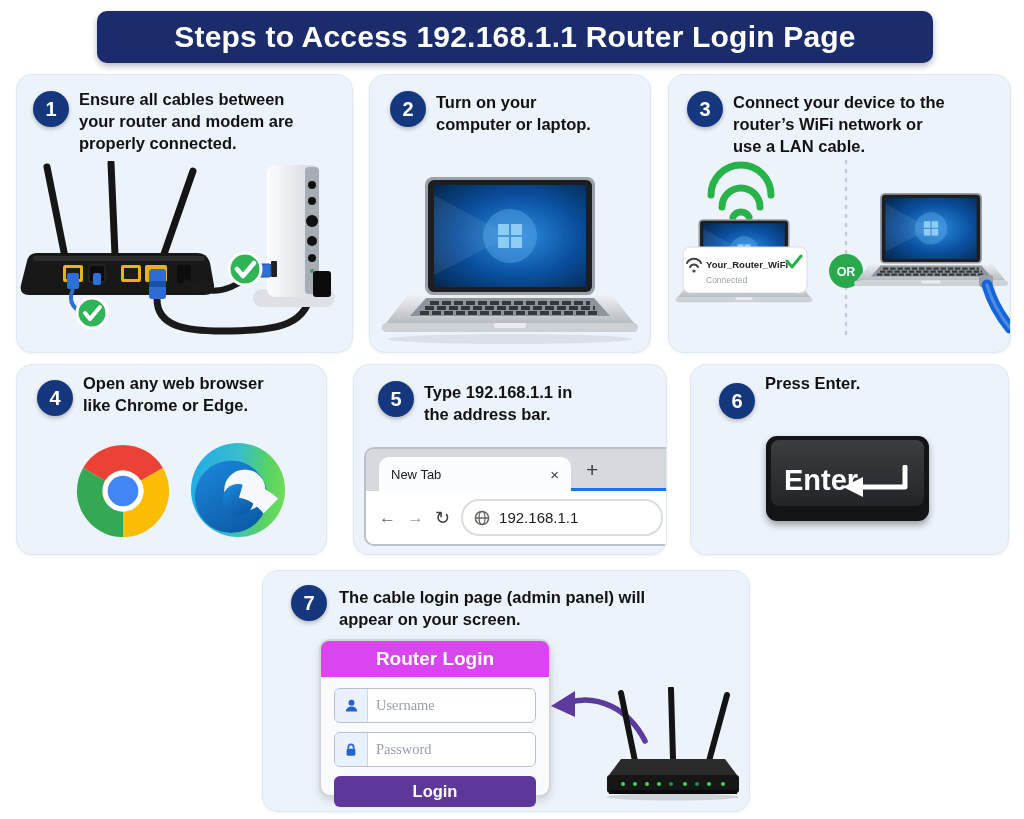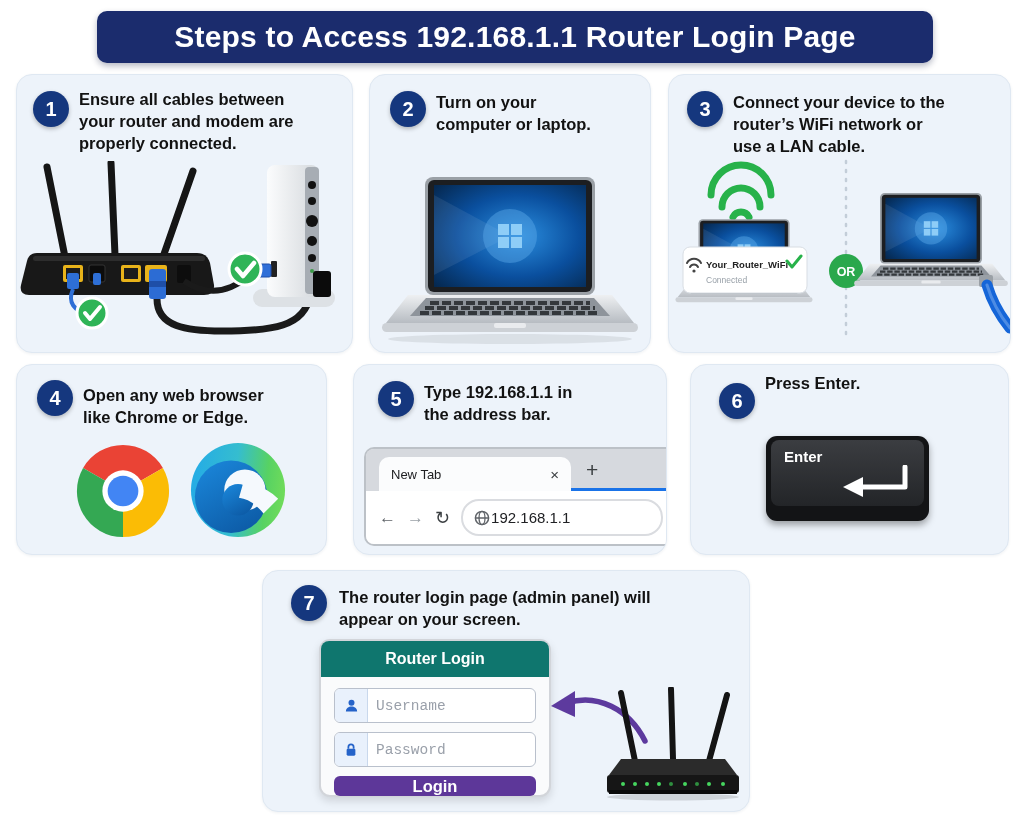--- a/index.html
+++ b/index.html
@@ -23,43 +23,43 @@
   .tabstrip{position:relative;height:42px;background:#d6d9de;}
   .tab{position:absolute;left:13px;top:8px;width:192px;height:34px;background:#fbfcfd;
        border-radius:10px 10px 0 0;display:flex;align-items:center;padding:0 12px;
        font-size:13px;color:#202124;box-sizing:border-box;}
   .tab-close{margin-left:auto;color:#3c4043;font-size:15px;line-height:1;}
   .newtab{position:absolute;left:220px;top:9px;font-size:21px;color:#3c4043;}
   .blue-line{position:absolute;left:205px;right:0;bottom:0;height:3px;background:#1a73e8;}
   .toolbar{height:53px;background:#ffffff;display:flex;align-items:center;gap:11px;padding:0 13px;}
   .nav-ic{font-size:17px;color:#5f6368;line-height:1;}
   .addr{flex:1;height:33px;border:2px solid #dadce0;border-radius:18px;display:flex;
-        align-items:center;gap:1px;padding:0 11px;background:#fff;font-size:15px;
+        align-items:center;gap:9px;padding:0 11px;background:#fff;font-size:15px;
         font-weight:500;color:#202124;}
   
   .enter-key{position:absolute;left:75px;top:71px;width:163px;height:85px;background:#131416;
              border-radius:11px;box-shadow:0 4px 7px rgba(0,0,0,.35);}
   .key-top{position:absolute;left:5px;top:4px;right:5px;bottom:15px;
            background:linear-gradient(180deg,#3b3d41,#232528);border-radius:8px;}
-  .key-label{position:absolute;left:18px;top:12px;color:#fff;font-size:15px;font-weight:600;}
+  .key-label{position:absolute;left:18px;top:28px;color:#fff;font-size:29px;font-weight:600;}
   
   .login-panel{position:absolute;left:56px;top:68px;width:232px;height:158px;background:#fafbfc;
                border:2px solid #d2d5da;border-radius:11px;box-shadow:0 4px 9px rgba(0,0,0,.13);
                box-sizing:border-box;}
-  .panel-header{height:36px;background:#0f766e;border-radius:8px 8px 0 0;color:#fff;
-                font-weight:700;font-size:16px;display:flex;align-items:center;justify-content:center;}
+  .panel-header{height:36px;background:#d946ef;border-radius:8px 8px 0 0;color:#fff;
+                font-weight:700;font-size:19px;display:flex;align-items:center;justify-content:center;}
   .panel-body{padding:11px 13px 0 13px;}
   .input-row{display:flex;height:33px;border:1.5px solid #b9c0cc;border-radius:6px;
              background:#fff;margin-bottom:9px;overflow:hidden;}
   .input-icon{width:32px;background:#e9f1fc;border-right:1.5px solid #c9d8ec;display:flex;
               align-items:center;justify-content:center;flex:none;}
   .input-field{flex:1;min-width:0;border:none;outline:none;padding:0 8px;font-size:14.5px;
-               color:#333;background:transparent;font-family:Liberation Mono, monospace;}
+               color:#333;background:transparent;font-family:Liberation Serif, serif;}
   .input-field::placeholder{color:#9aa0aa;opacity:1;}
-  .login-btn{width:100%;height:20px;background:#5d3799;border:none;border-radius:6px;
+  .login-btn{width:100%;height:31px;background:#5d3799;border:none;border-radius:6px;
              color:#fff;font-weight:700;font-size:16.5px;font-family:"Liberation Sans",sans-serif;}
 </style>
 </head>
 <body>
 
 <svg width="0" height="0" style="position:absolute" aria-hidden="true">
   <defs>
     <radialGradient id="wp" cx="0.55" cy="0.5" r="0.8">
       <stop offset="0" stop-color="#2b8fe0"></stop>
         <stop offset="0.5" stop-color="#0a4f9e"></stop>
@@ -220,21 +220,21 @@
 
       <use href="#laptop" x="178" y="40" width="168" height="96"></use>
       <rect x="310" y="122" width="14" height="12" rx="2" fill="#9aa0a6"></rect>
       <path d="M318,132 C324,152 332,164 341,175" stroke="#1565d8" stroke-width="11" fill="none" stroke-linecap="round"></path>
       <path d="M318,132 C324,152 332,164 341,175" stroke="#4d8ce4" stroke-width="3" fill="none" stroke-linecap="round"></path>
     </svg>
   </div>
 
   <div class="card" style="left:16px;top:364px;width:309px;height:189px">
     <div class="badge" style="left:20px;top:15px">4</div>
-    <div class="step-text" style="left:66px;top:20px;width:215px">Open any web browser
+    <div class="step-text" style="left:66px;top:8px;width:215px">Open any web browser
 like Chrome or Edge.</div>
     <svg class="abs" style="left:58px;top:78px" width="96" height="96" viewBox="0 0 100 100">
       <path d="M8.43,26 A48,48 0 0 1 91.57,26 L50,50 Z" fill="#EA4335"></path>
       <path d="M91.57,26 A48,48 0 0 1 50,98 L50,50 Z" fill="#FBBC05"></path>
       <path d="M50,98 A48,48 0 0 1 8.43,26 L50,50 Z" fill="#34A853"></path>
       <circle cx="50" cy="50" r="21.5" fill="#ffffff"></circle>
       <circle cx="50" cy="50" r="16" fill="#4285F4"></circle>
     </svg>
     <svg class="abs" style="left:172px;top:76px" width="98" height="98" viewBox="0 0 100 100">
       <circle cx="50" cy="50" r="48" fill="url(#egBody)"></circle>
@@ -282,21 +282,21 @@
       <span class="key-label">Enter</span>
       <svg class="abs" style="right:16px;bottom:20px" width="72" height="36" viewBox="0 0 72 36">
         <path d="M64 2 V22 H18" fill="none" stroke="#fff" stroke-width="5" stroke-linecap="round" stroke-linejoin="round"></path>
         <polygon points="22,12 2,22 22,32" fill="#fff"></polygon>
       </svg>
     </div>
   </div>
 
   <div class="card" style="left:262px;top:570px;width:486px;height:240px">
     <div class="badge" style="left:28px;top:14px">7</div>
-    <div class="step-text" style="left:76px;top:16px;width:380px">The router login page (admin panel) will
+    <div class="step-text" style="left:76px;top:16px;width:380px">The cable login page (admin panel) will
 appear on your screen.</div>
     <div class="login-panel">
       <div class="panel-header">Router Login</div>
       <div class="panel-body">
         <div class="input-row">
           <div class="input-icon">
             <svg width="15" height="15" viewBox="0 0 16 16">
               <circle cx="8" cy="5" r="3.2" fill="#2563c9"></circle>
               <path d="M2,14.5 C2,10.5 5,9 8,9 C11,9 14,10.5 14,14.5 Z" fill="#2563c9"></path>
             </svg>

